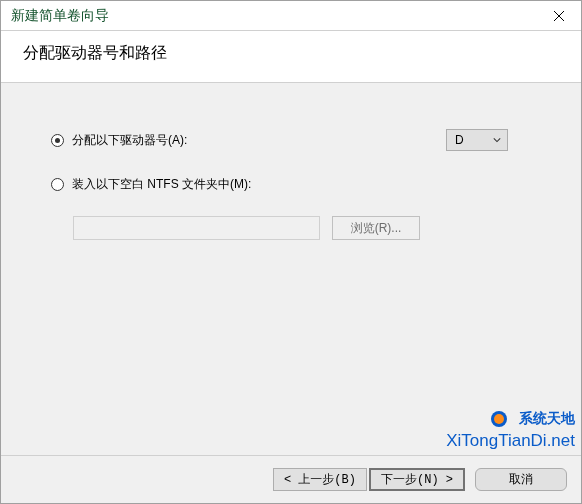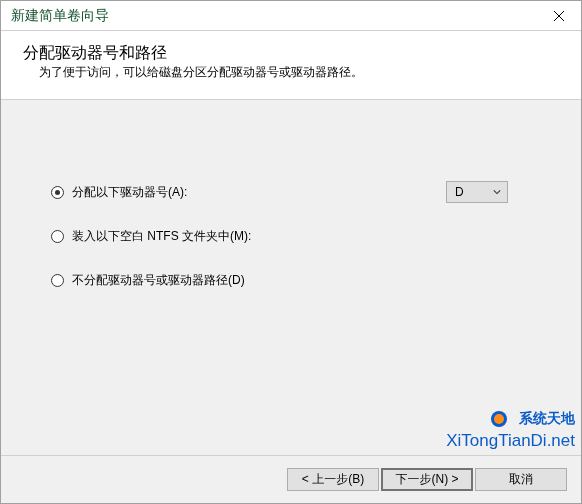--- a/index.html
+++ b/index.html
@@ -43,21 +43,21 @@
     .header-title {
       font-weight: normal;
       font-size: 16px;
     }
     .header-desc {
       font-size: 12px;
       padding-left: 16px;
       color: #000;
     }
     .content-area {
-      padding: 80px 40px 20px 50px;
+      padding: 45px 40px 20px 50px;
       background: #f0f0f0;
     }
     .option-row {
       display: flex;
       align-items: center;
       margin-bottom: 20px;
       height: 24px;
     }
     .radio {
       width: 13px;
@@ -129,20 +129,21 @@
       left: 0;
       right: 0;
       height: 48px;
       border-top: 1px solid #d0d0d0;
       display: flex;
       align-items: center;
       justify-content: flex-end;
       padding-right: 14px;
       gap: 2px;
       background: #f0f0f0;
+      font-family: Liberation Mono, monospace;
     }
     .footer-btn {
       height: 23px;
       min-width: 92px;
       border: 1px solid #adadad;
       background: #e1e1e1;
       font-size: 12px;
       display: flex;
       align-items: center;
       justify-content: center;
@@ -186,59 +187,58 @@
   <div class="close-btn">
     <svg viewBox="0 0 10 10">
         <line x1="0" y1="0" x2="10" y2="10" stroke="#000" stroke-width="1"></line>
         <line x1="10" y1="0" x2="0" y2="10" stroke="#000" stroke-width="1"></line>
       </svg>
   </div>
 </div>
 
 <div class="header-area">
   <div class="header-title">分配驱动器号和路径</div>
-  <div class="header-desc">为了便于访问，可以给磁盘分区分配驱动器号或驱动器路径。</div>
 </div>
 
 <div class="content-area">
 
   <div class="option-row option-row-1">
     <span class="radio checked"></span>
     <span class="option-label">分配以下驱动器号(A):</span>
     <div class="drive-select">
       <span>D</span>
       <svg class="chevron" viewBox="0 0 10 10">
           <path d="M1 3 L5 7 L9 3" stroke="#333" stroke-width="1.3" fill="none"></path>
         </svg>
     </div>
   </div>
 
   <div class="option-row" style="margin-bottom:20px;">
     <span class="radio"></span>
     <span class="option-label">装入以下空白 NTFS 文件夹中(M):</span>
   </div>
 
-
-  <div class="option-row">
-    <span class="radio"></span>
-    <span class="option-label">不分配驱动器号或驱动器路径(D)</span>
-  </div>
+  <div class="mount-row">
+    <input type="text" class="path-input" disabled="" value="" style="">
+    <div class="browse-btn">浏览(R)...</div>
+  </div>
+
 
 </div>
 
 <div class="watermark">
   <span class="wm-logo">
     <span class="wm-icon">
       <svg viewBox="0 0 18 18">
           <circle cx="9" cy="9" r="8" fill="#0b5cc9"></circle>
           <circle cx="9" cy="9" r="5" fill="#ff8c1a"></circle>
         </svg>
     </span>
     <span class="wm-text-main">系统天地</span>
   </span>
   <span class="wm-url">XiTongTianDi.net</span>
 </div>
 
 <div class="footer">
   <div class="footer-btn">&lt; 上一步(B)</div>
   <div class="footer-btn primary">下一步(N) &gt;</div>
-  <div class="footer-btn" style="margin-left:0;">取消</div>
+  <div class="footer-btn" style="margin-left:8px;border-radius:6px;">取消</div>
 </div>
 
 </body></html>

